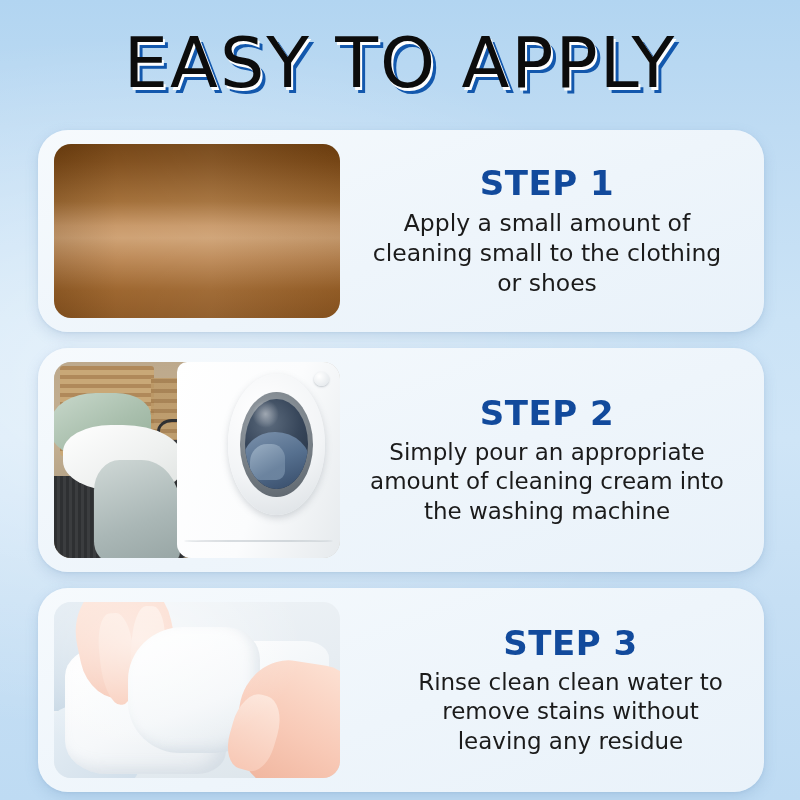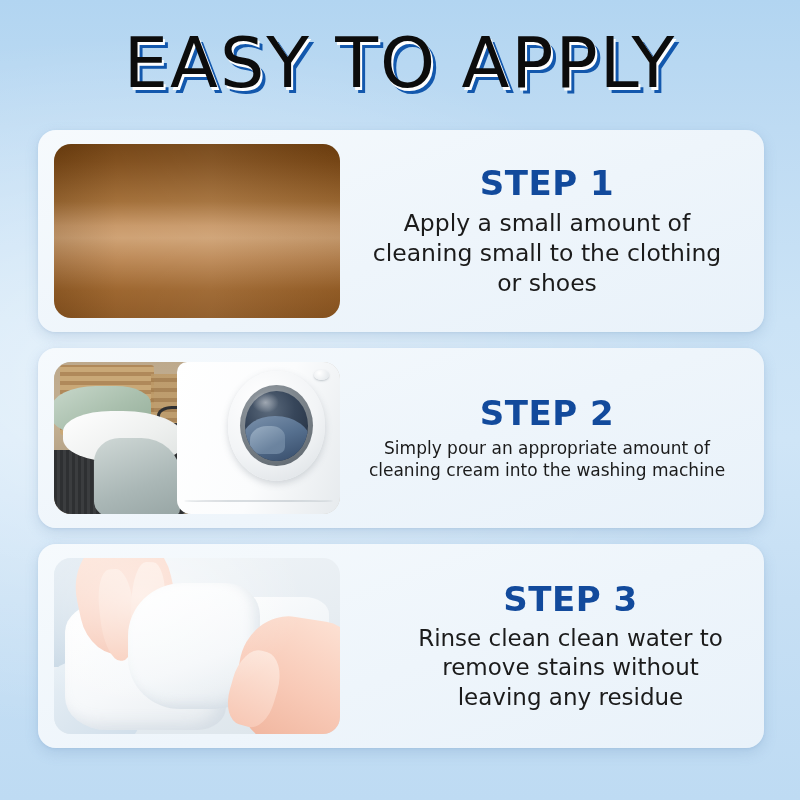--- a/index.html
+++ b/index.html
@@ -68,30 +68,30 @@
     position:absolute;
     left:38px; top:130px;
     width:726px;
   }
 
   .card {
     position:relative;
     display:flex;
     align-items:center;
     background:linear-gradient(160deg,#f6fafd 0%, #eef5fb 55%, #e9f2fa 100%);
-    border-radius:18px;
+    border-radius:30px;
     box-shadow:0 5px 14px rgba(90,130,175,0.20),
                0 1px 3px rgba(90,130,175,0.13);
     padding:14px 16px;
     margin-bottom:16px;
   }
   .card:last-child { margin-bottom:0;gap:47px; }
 
   .card-1 { height:202px; }
-  .card-2 { height:180px; }
+  .card-2 { height:224px; }
   .card-3 { height:204px; }
 
   
   .thumb {
     flex:0 0 auto;
     width:286px;
     height:100%;
     border-radius:17px;
     overflow:hidden;
     position:relative;
@@ -302,21 +302,21 @@
     font-family:"DejaVu Sans", sans-serif;
   }
   .step-body {
     color:#1b1b1b;
     font-size:23.5px;
     line-height:1.28;
     font-weight:normal;
     font-family:"DejaVu Sans", sans-serif;
   }
   .card-1 .step-body { font-size:23.5px; }
-  .card-2 .step-body { font-size:17px; }
+  .card-2 .step-body { font-size:23px; }
   .card-3 .step-body { font-size:23px; }
 </style>
 </head>
 <body>
 
 <div id="page">
 
   <div class="title-wrap">
     <div class="title">
       <span class="layer shadow-blue">EASY TO APPLY</span>

